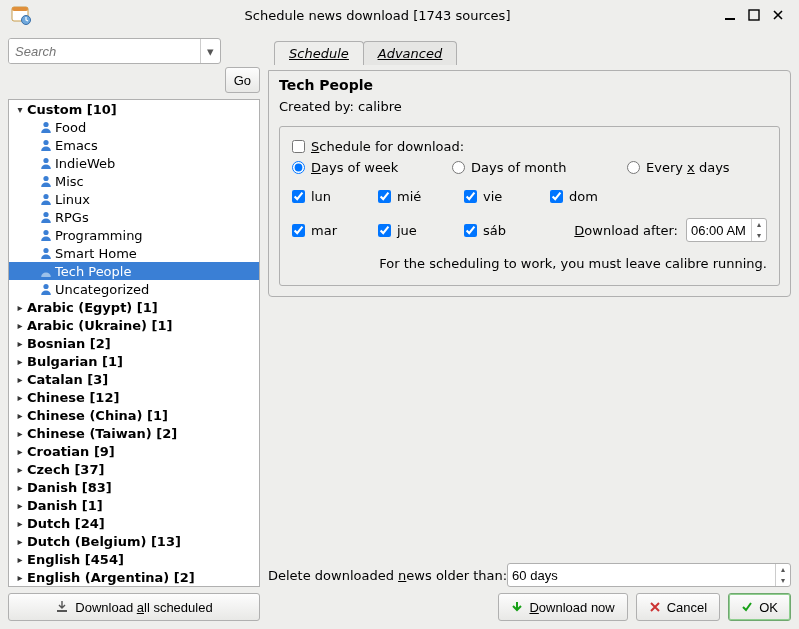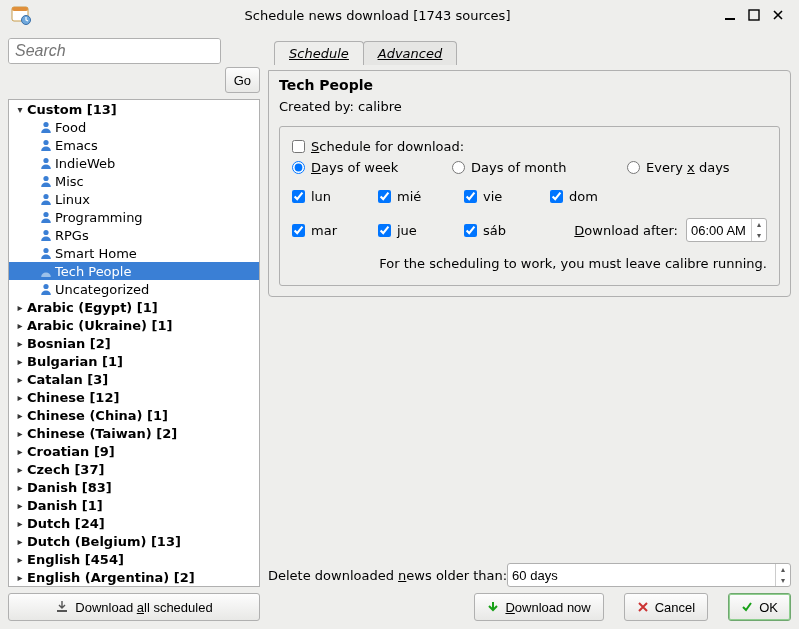--- a/index.html
+++ b/index.html
@@ -7,21 +7,21 @@
   .window { width: 799px; height: 629px; display: flex; flex-direction: column; background: #eeeeec; }
   .titlebar { height: 30px; display: flex; align-items: center; padding: 0 8px; background: #eeeeec; }
   .titlebar .app-icon { width: 22px; height: 22px; margin-left: 2px; }
   .titlebar .title { flex: 1; text-align: center; font-size: 13px; }
   .titlebar .winctl { display: flex; gap: 10px; padding-right: 6px; }
   .titlebar .winctl span { width: 14px; height: 14px; display: inline-flex; align-items: center; justify-content: center; font-weight: bold; cursor: pointer; }
   .body { flex: 1; display: flex; padding: 8px; gap: 8px; min-height: 0; }
   .left-pane { width: 252px; display: flex; flex-direction: column; gap: 6px; min-height: 0; }
   .search-row { display: flex; gap: 4px; }
   .search-combo { flex: 1; display: flex; height: 26px; border: 1px solid #b0b0b0; background: #fff; border-radius: 3px; overflow: hidden; }
-  .search-combo input { flex: 1; border: none; outline: none; padding: 5px 6px; font-size: 16px; font-style: italic; color: #8b5cf6; background: #fff; }
+  .search-combo input { flex: 1; border: none; outline: none; padding: 5px 6px; font-size: 13px; font-style: italic; color: #8b5cf6; background: #fff; }
   .search-combo .caret { width: 20px; border-left: 1px solid #ccc; display: flex; align-items: center; justify-content: center; color: #555; }
   .go-btn { height: 26px; padding: 0 8px; border: 1px solid #b0b0b0; border-radius: 3px; background: linear-gradient(#fdfdfd,#e8e8e6); cursor: pointer; font-size: 13px; margin-top: 29px; }
   .tree { flex: 1; background: #fff; border: 1px solid #b0b0b0; overflow-y: scroll; overflow-x: hidden; }
   .tree-row { height: 18px; display: flex; align-items: center; padding-left: 4px; white-space: nowrap; cursor: pointer; font-size: 13px; }
   .tree-row.top { font-weight: bold; }
   .tree-row .twist { width: 14px; display: inline-flex; justify-content: center; color: #333; font-size: 10px; }
   .tree-row .usr-icon { width: 18px; display: inline-flex; justify-content: center; }
   .tree-row.child { padding-left: 28px; font-weight: normal; }
   .tree-row.selected { background: #3a7fd5; color: #fff; }
   .tree-row.selected .usr-icon svg path { fill: #9cc1ea; }
@@ -42,21 +42,21 @@
   .chk { display: flex; align-items: center; gap: 6px; font-size: 13px; }
   .dl-after-row { display: flex; align-items: center; justify-content: flex-end; gap: 8px; }
   .spin { display: inline-flex; align-items: center; border: 1px solid #b0b0b0; border-radius: 3px; background: #fff; height: 24px; }
   .spin input { border: none; outline: none; width: 64px; padding: 0 4px; font-size: 13px; text-align: left; background: transparent; }
   .spin .spinbtns { display: flex; flex-direction: column; border-left: 1px solid #ccc; }
   .spin .spinbtns span { width: 14px; height: 11px; font-size: 8px; display: flex; align-items: center; justify-content: center; color: #555; cursor: pointer; }
   .note { margin-top: 14px; font-size: 13px; text-align: right; }
   .spacer { flex: 1; }
   .delete-row { display: flex; align-items: center; }
   .delete-row .spin input { width: 220px; }
-  .button-row { display: flex; justify-content: flex-end; gap: 20px; }
+  .button-row { display: flex; justify-content: flex-end; gap: 8px; }
   .btn { height: 28px; padding: 0 12px; border: 1px solid #b0b0b0; border-radius: 3px; background: linear-gradient(#fdfdfd,#e8e8e6); display: inline-flex; align-items: center; gap: 6px; cursor: pointer; font-size: 13px; }
   .btn.default { border-color: #6fa86f; box-shadow: 0 0 0 1px #8fcf8f inset; }
   .ul { text-decoration: underline; }
   input[type=checkbox], input[type=radio] { margin: 0; }
   svg { display: block; }
 </style>
 </head>
 <body>
 
 <div class="window">
@@ -96,21 +96,21 @@
         <div class="search-combo">
           <input placeholder="Search" style="">
           <span class="caret">▾</span>
         </div>
         <button class="go-btn">Go</button>
       </div>
 
       <div class="tree" id="tree">
           <div class="tree-row top">
             <span class="twist">▾</span>
-            <span>Custom [13]</span>
+            <span>Custom [10]</span>
           </div>
           <div class="tree-row child">
             <span class="usr-icon">
               <svg width="14" height="14" viewBox="0 0 14 14">
                 <circle cx="7" cy="4.5" r="2.6" fill="#3a7fd5"></circle>
                 <path d="M2.2 13c0-3 2.2-4.6 4.8-4.6S11.8 10 11.8 13z" fill="#3a7fd5"></path>
               </svg>
             </span>
             <span>Food</span>
           </div>
@@ -150,30 +150,30 @@
             </span>
             <span>Linux</span>
           </div>
           <div class="tree-row child">
             <span class="usr-icon">
               <svg width="14" height="14" viewBox="0 0 14 14">
                 <circle cx="7" cy="4.5" r="2.6" fill="#3a7fd5"></circle>
                 <path d="M2.2 13c0-3 2.2-4.6 4.8-4.6S11.8 10 11.8 13z" fill="#3a7fd5"></path>
               </svg>
             </span>
+            <span>RPGs</span>
+          </div>
+          <div class="tree-row child">
+            <span class="usr-icon">
+              <svg width="14" height="14" viewBox="0 0 14 14">
+                <circle cx="7" cy="4.5" r="2.6" fill="#3a7fd5"></circle>
+                <path d="M2.2 13c0-3 2.2-4.6 4.8-4.6S11.8 10 11.8 13z" fill="#3a7fd5"></path>
+              </svg>
+            </span>
             <span>Programming</span>
-          </div>
-          <div class="tree-row child">
-            <span class="usr-icon">
-              <svg width="14" height="14" viewBox="0 0 14 14">
-                <circle cx="7" cy="4.5" r="2.6" fill="#3a7fd5"></circle>
-                <path d="M2.2 13c0-3 2.2-4.6 4.8-4.6S11.8 10 11.8 13z" fill="#3a7fd5"></path>
-              </svg>
-            </span>
-            <span>RPGs</span>
           </div>
           <div class="tree-row child">
             <span class="usr-icon">
               <svg width="14" height="14" viewBox="0 0 14 14">
                 <circle cx="7" cy="4.5" r="2.6" fill="#3a7fd5"></circle>
                 <path d="M2.2 13c0-3 2.2-4.6 4.8-4.6S11.8 10 11.8 13z" fill="#3a7fd5"></path>
               </svg>
             </span>
             <span>Smart Home</span>
           </div>

